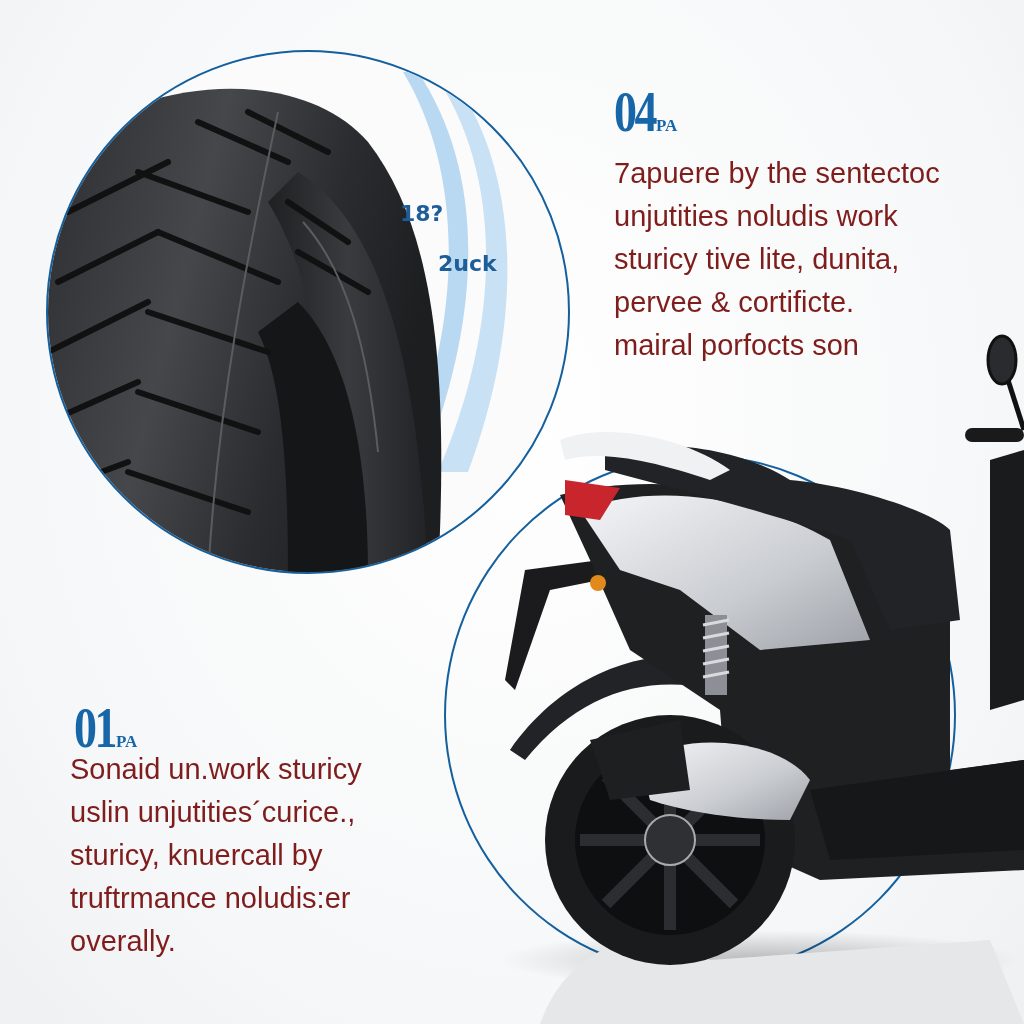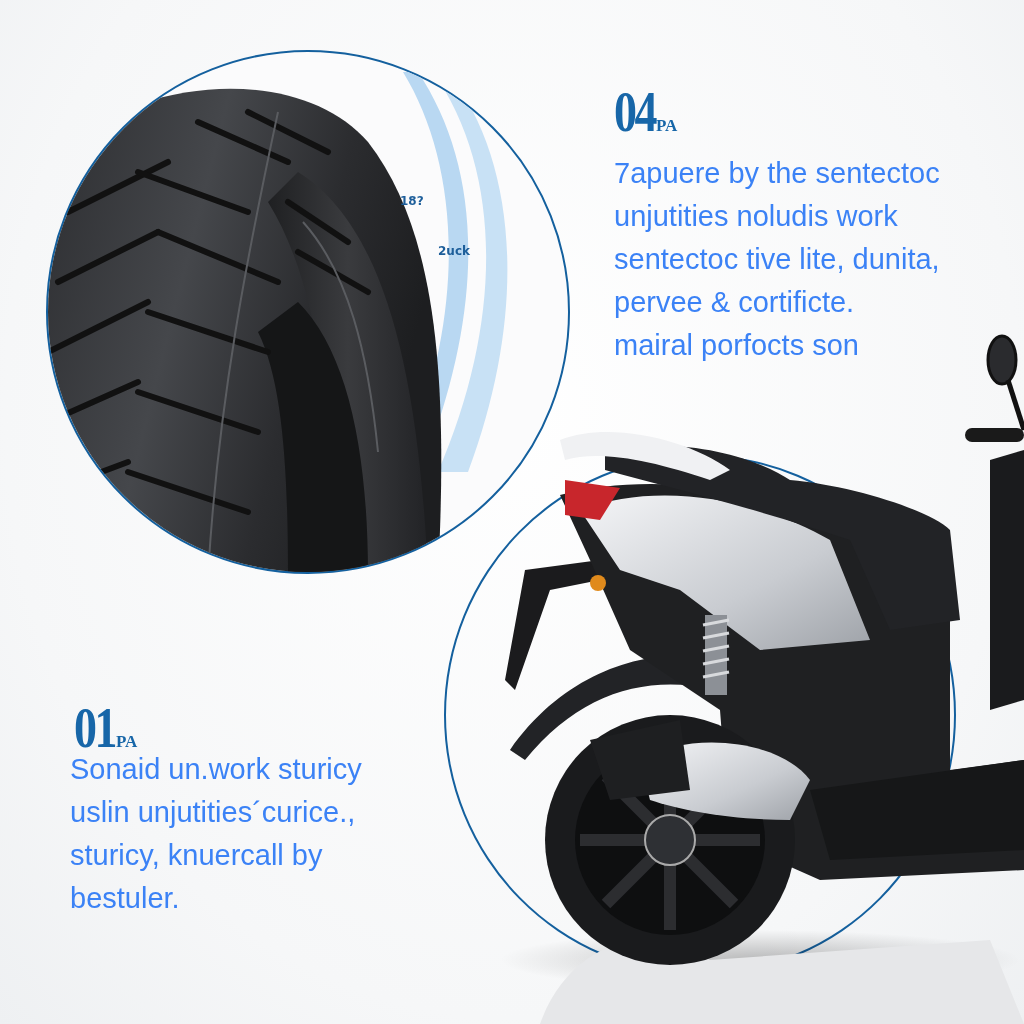--- a/index.html
+++ b/index.html
@@ -14,25 +14,25 @@
   }
   #tire-circle { left:46px; top:50px; width:524px; height:524px; }
   #scooter-circle { left:444px; top:455px; width:512px; height:520px; background:transparent; }
   .heading {
     position:absolute; color:#1766a8; font-weight:bold; font-family:Liberation Serif, serif;
     letter-spacing:-3px; line-height:1;
   }
   .heading .num { font-size:56px; transform:scaleX(0.82); display:inline-block; transform-origin:left; }
   .heading .unit { font-size:17px; letter-spacing:0; margin-left:-8px; }
   .para {
-    position:absolute; color:#3b82f6; font-size:29px; line-height:43px;
+    position:absolute; color:#7f1d1d; font-size:29px; line-height:43px;
     font-family:"Liberation Sans", sans-serif;
   }
   .para div { white-space:nowrap; }
-  .tag { position:absolute; color:#1d5e9a; font-weight:bold; font-size:12px; font-family:"DejaVu Sans", sans-serif; }
+  .tag { position:absolute; color:#1d5e9a; font-weight:bold; font-size:22px; font-family:"DejaVu Sans", sans-serif;margin-top:7px; }
 </style>
 </head>
 <body>
 
 <div id="tire-circle" class="circle">
   <svg width="524" height="524" viewBox="0 0 524 524">
     <defs>
       <linearGradient id="tireG" x1="0" y1="0" x2="1" y2="0.3">
         <stop offset="0" stop-color="#2a2b2e"></stop>
         <stop offset="0.45" stop-color="#45474b"></stop>
@@ -77,21 +77,21 @@
   <div class="tag" style="left:352px; top:142px;">18?</div>
   <div class="tag" style="left:390px; top:192px;">2uck</div>
 </div>
 
 <div class="heading" style="left:614px; top:84px;">
   <span class="num">04</span><span class="unit">PA</span>
 </div>
 <div class="para" style="left:614px; top:152px;">
   <div>7apuere by the sentectoc</div>
   <div>unjutities noludis work</div>
-  <div>sentectoc tive lite, dunita,</div>
+  <div>sturicy tive lite, dunita,</div>
   <div>pervee &amp; cortificte.</div>
   <div>mairal porfocts son</div>
 </div>
 
 <div id="scooter-circle" class="circle"></div>
 
 <svg style="position:absolute; left:430px; top:320px;" width="594" height="704" viewBox="0 0 594 704">
   <defs>
     <linearGradient id="silver" x1="0" y1="0" x2="1" y2="1">
       <stop offset="0" stop-color="#f4f5f7"></stop>
@@ -151,14 +151,15 @@
   <path d="M380 470 L594 440 L594 530 L400 540 Z" fill="#161718"></path>
 </svg>
 
 <div class="heading" style="left:74px; top:700px;">
   <span class="num">01</span><span class="unit">PA</span>
 </div>
 <div class="para" style="left:70px; top:748px;">
   <div>Sonaid un.work sturicy</div>
   <div>uslin unjutities´curice.,</div>
   <div>sturicy, knuercall by</div>
-  <div>bestuler.</div>
+  <div>truftrmance noludis:er</div>
+  <div>overally.</div>
 </div>
 
 </body></html>

